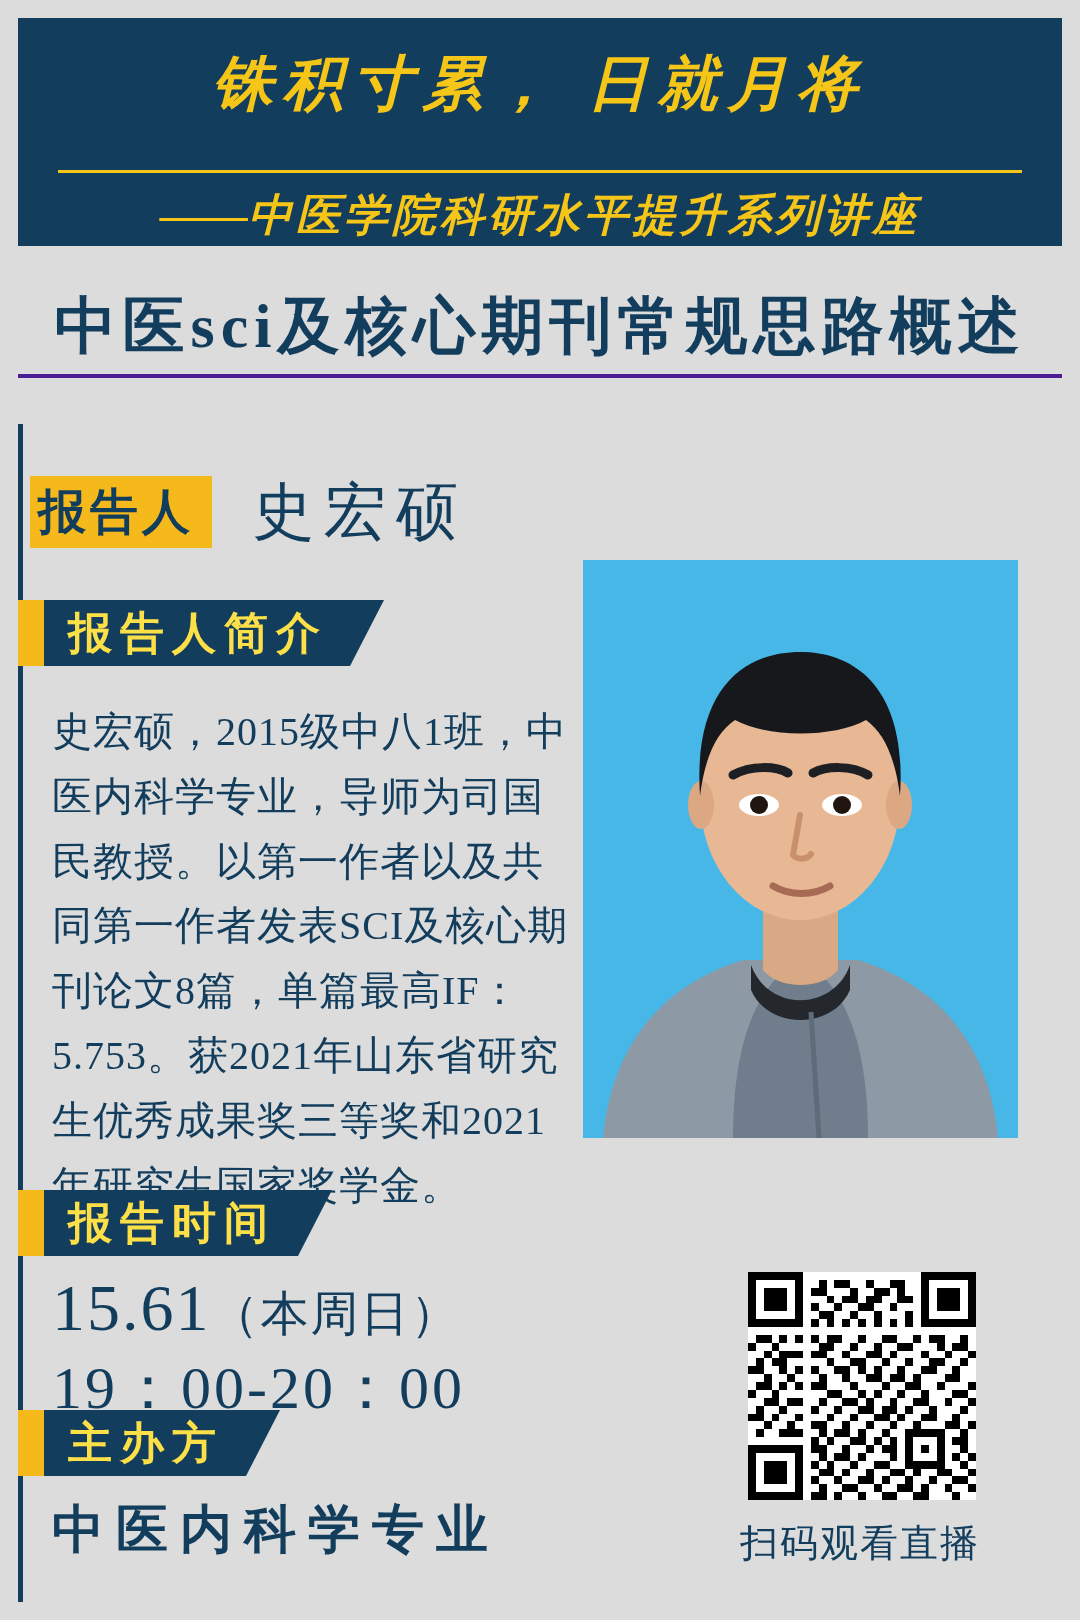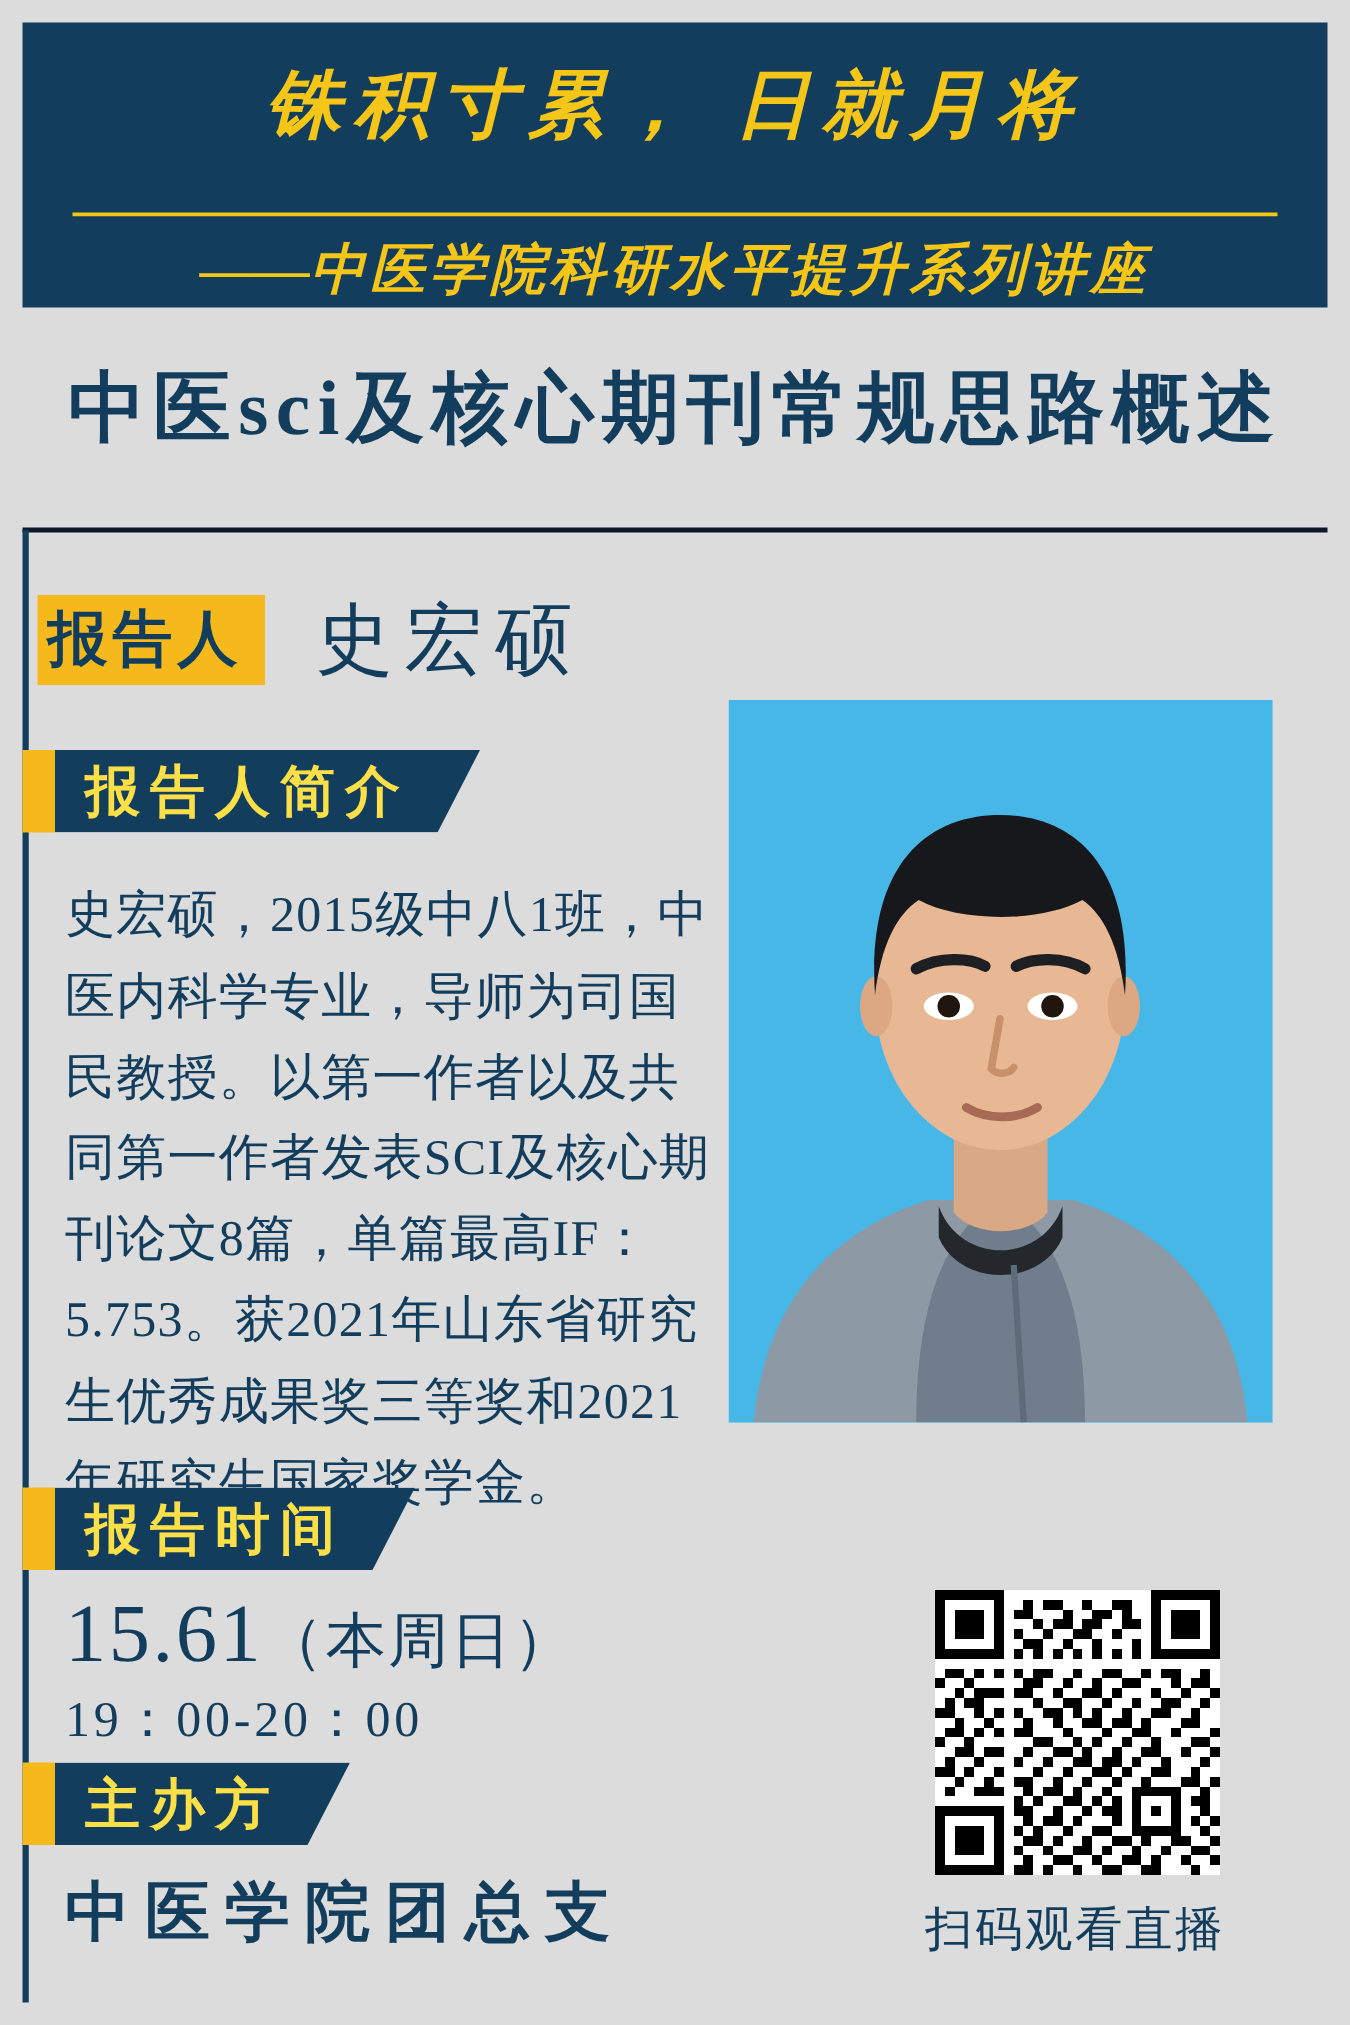--- a/index.html
+++ b/index.html
@@ -68,22 +68,22 @@
   .header-sub .dash {
     letter-spacing: 0;
   }
 
   
   .main-title-wrap {
     position: absolute;
     left: 18px;
     top: 246px;
     width: 1044px;
-    height: 180px;
-    border-bottom: 4px solid #0f172a;
+    height: 132px;
+    border-bottom: 4px solid #4c1d95;
     box-sizing: border-box;
   }
   .main-title {
     position: absolute;
     left: 0;
     top: 38px;
     width: 100%;
     text-align: center;
     color: #123d5c;
     font-family: "Liberation Serif", serif;
@@ -200,21 +200,21 @@
   .time-main .day {
     font-size: 48px;
     letter-spacing: 2px;
   }
   .time-range {
     position: absolute;
     left: 52px;
     top: 1348px;
     color: #123d5c;
     font-family: "Liberation Serif", serif;
-    font-size: 40px;
+    font-size: 60px;
     letter-spacing: 3px;
     white-space: nowrap;
   }
 
   
   .host-name {
     position: absolute;
     left: 52px;
     top: 1495px;
     color: #123d5c;
@@ -318,21 +318,21 @@
 
   <div class="time-main">
     <span>15.61</span><span class="day">（本周日）</span>
   </div>
   <div class="time-range">19：00-20：00</div>
 
   <div class="ribbon" id="ribbon-host">
     <div class="swatch"></div>
     <div class="plate">主办方</div>
   </div>
-  <div class="host-name">中医学院团总支</div>
+  <div class="host-name">中医内科学专业</div>
 
   <div class="qr-box">
     <svg width="228" height="228" viewBox="0 0 29 29" shape-rendering="crispEdges">
       <rect width="29" height="29" fill="#ffffff"></rect>
       <g fill="#000000">
 
         <rect x="0" y="0" width="7" height="1"></rect>
           <rect x="0" y="6" width="7" height="1"></rect>
         <rect x="0" y="0" width="1" height="7"></rect>
           <rect x="6" y="0" width="1" height="7"></rect>

